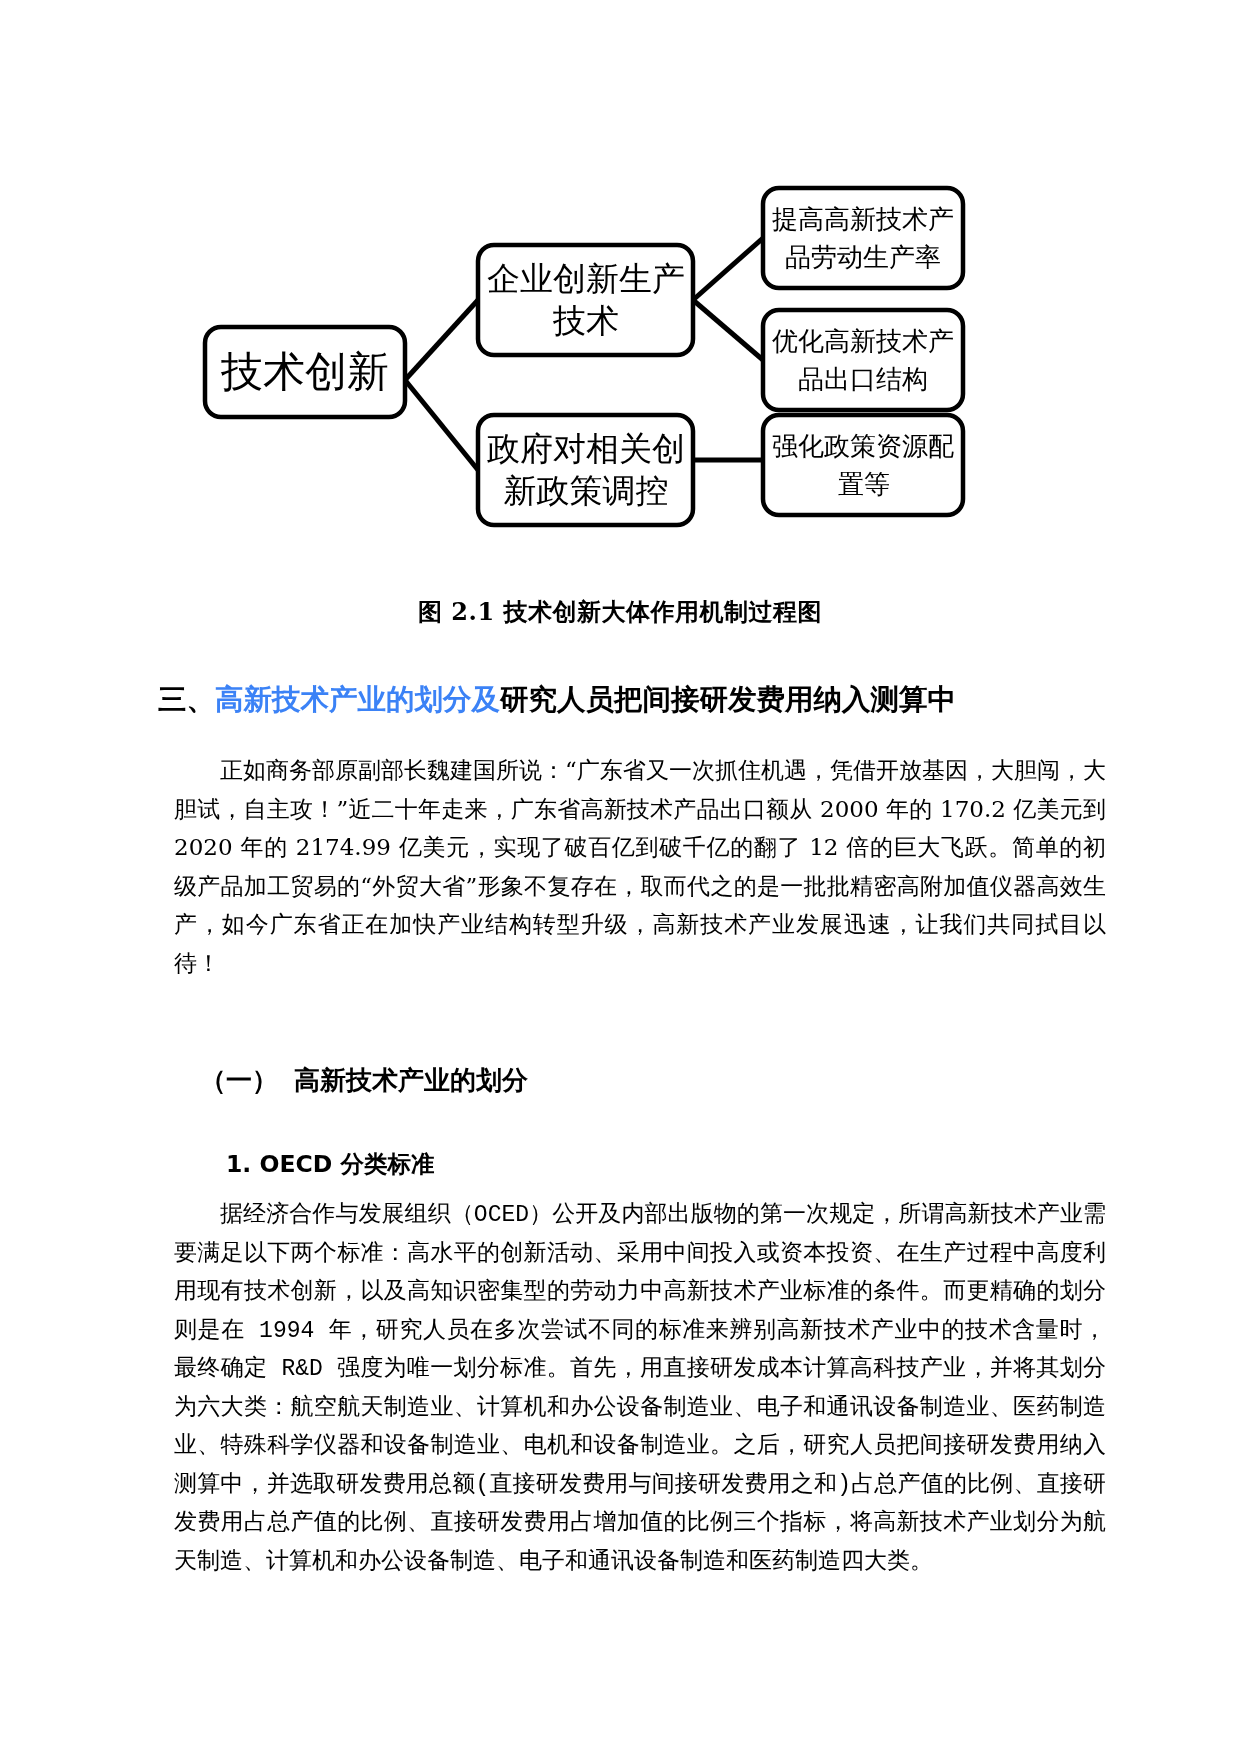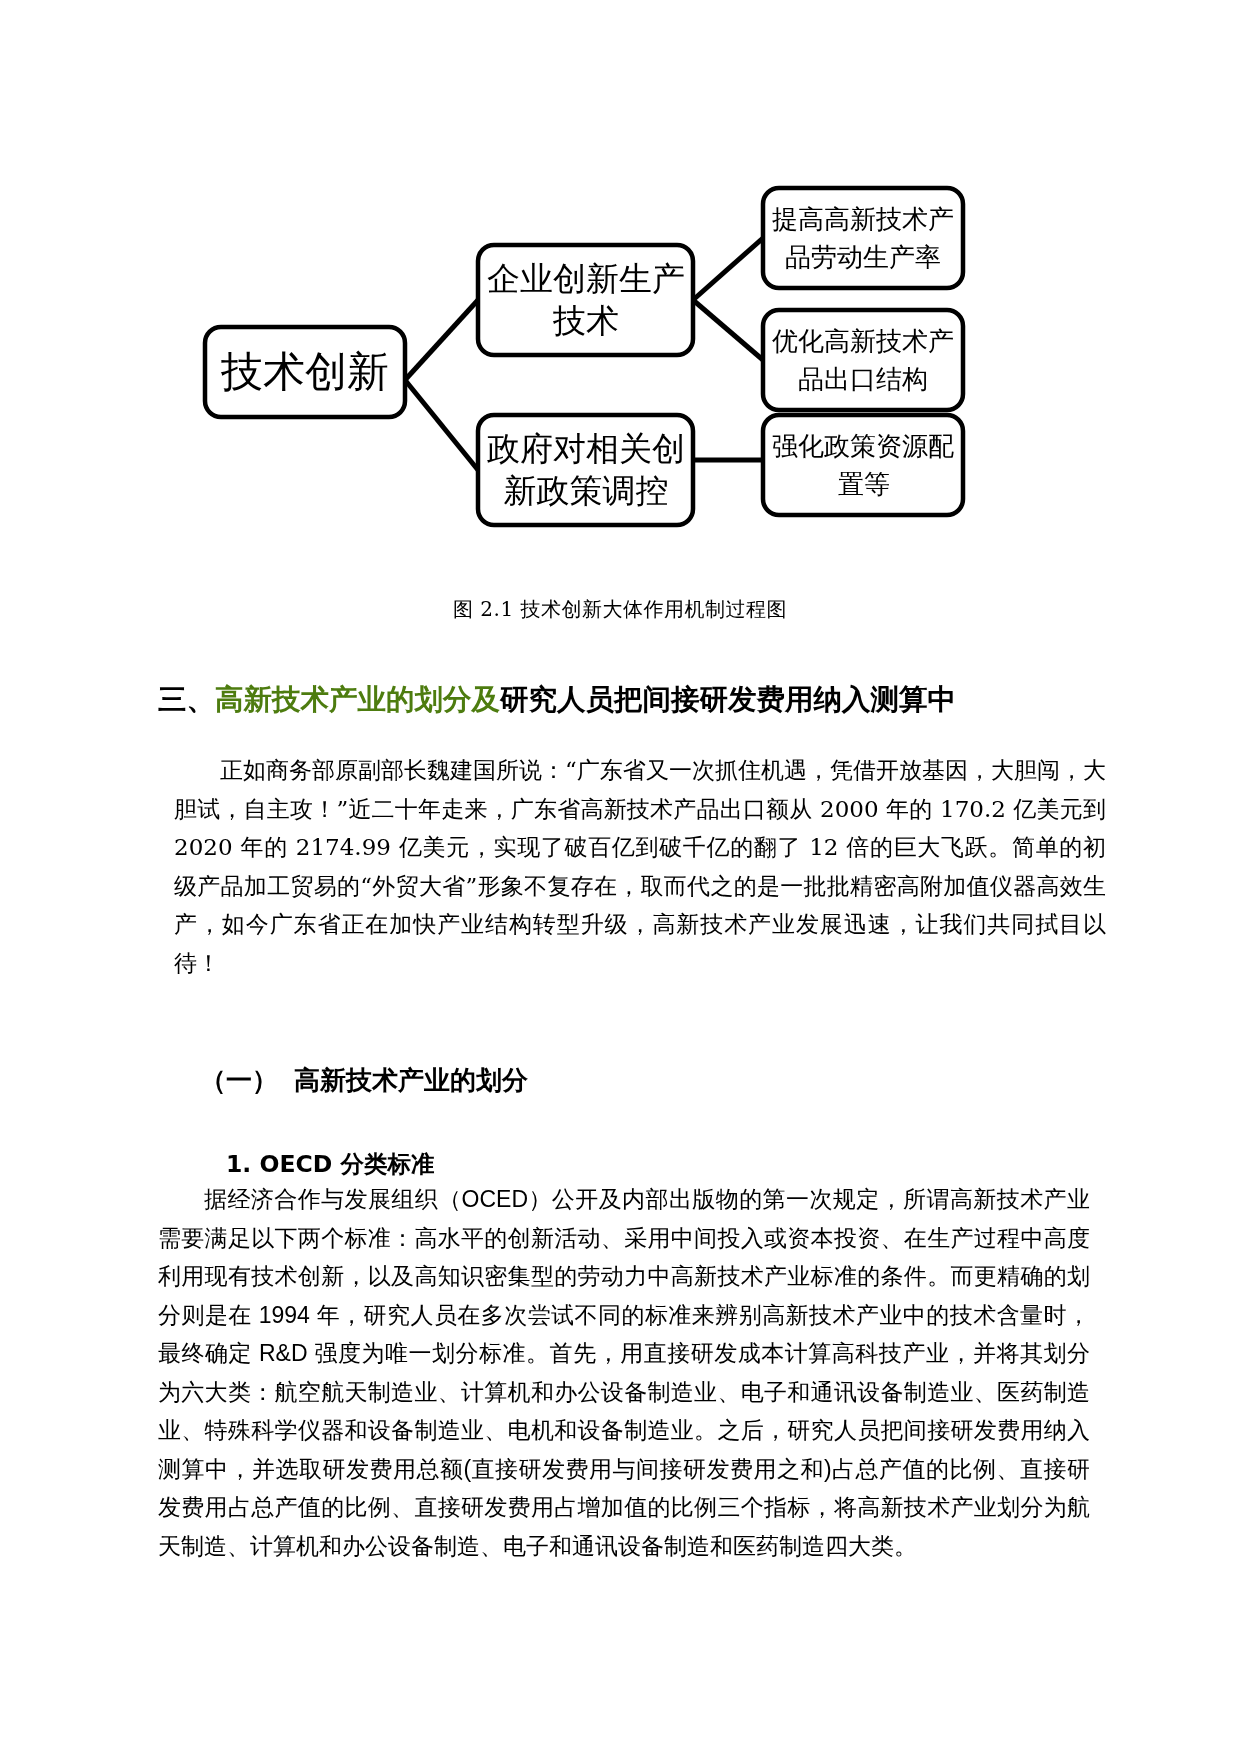--- a/index.html
+++ b/index.html
@@ -56,39 +56,39 @@
   .dg-leaf-text { font-size: 26px; }
 
   
   .fig-caption {
     position: absolute;
     left: 0;
     top: 596px;
     width: 1240px;
     text-align: center;
     font-family: "DejaVu Serif", "Liberation Serif", serif;
-    font-weight: normal;
-    font-size: 20px;
+    font-weight: bold;
+    font-size: 24px;
     letter-spacing: 0.5px;
   }
 
   h2.sec-heading {
     position: absolute;
     left: 158px;
     top: 680px;
     width: 928px;
     margin: 0;
     font-family: "DejaVu Serif", "Liberation Serif", serif;
     font-weight: bold;
     font-size: 28.5px;
     line-height: 1.35;
     letter-spacing: 0px;
     white-space: nowrap;
   }
-  h2.sec-heading .hl { color: #4d7c0f; text-align: center; }
+  h2.sec-heading .hl { color: #3b82f6; text-align: center; }
   h2.sec-heading .rest { color: #000000; }
 
   p.body-para {
     position: absolute;
     left: 158px;
     top: 735px;
     width: 932px;
     margin: 16px;
     font-family: "DejaVu Serif", "Liberation Serif", serif;
     font-size: 23px;
@@ -119,22 +119,22 @@
     font-weight: bold;
     font-size: 23.5px;
     letter-spacing: 0px;
   }
 
   p.body-para2 {
     position: absolute;
     left: 158px;
     top: 1180px;
     width: 932px;
-    margin: 0;
-    font-family: Liberation Sans, sans-serif;
+    margin: 16px;
+    font-family: Liberation Mono, monospace;
     font-size: 23px;
     line-height: 38.5px;
     text-align: justify;
     text-indent: 2em;
     text-justify: inter-character;
   }
 
   .page-number {
     position: absolute;
     left: 0;

